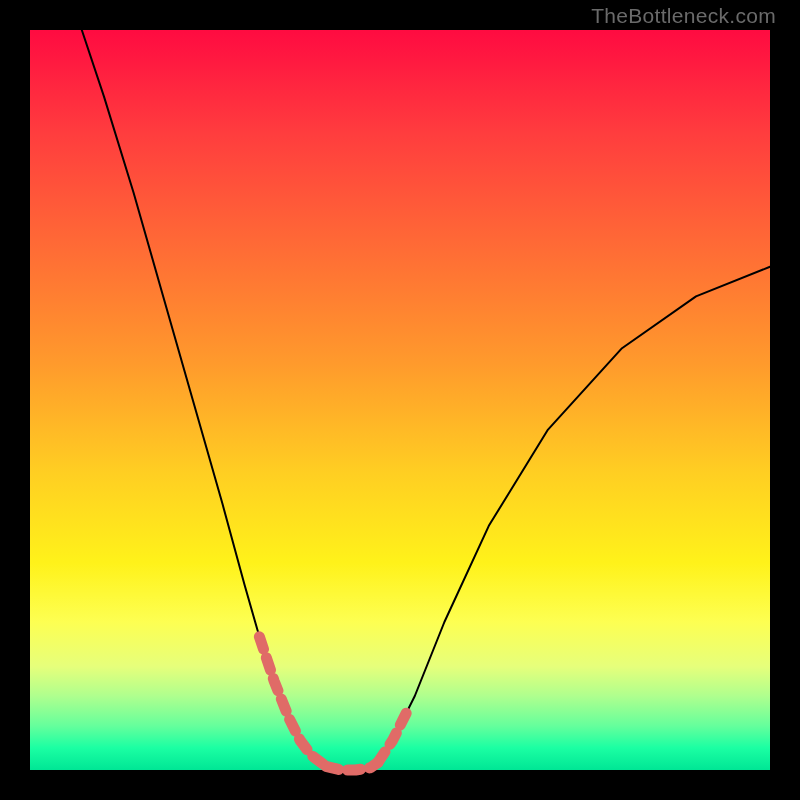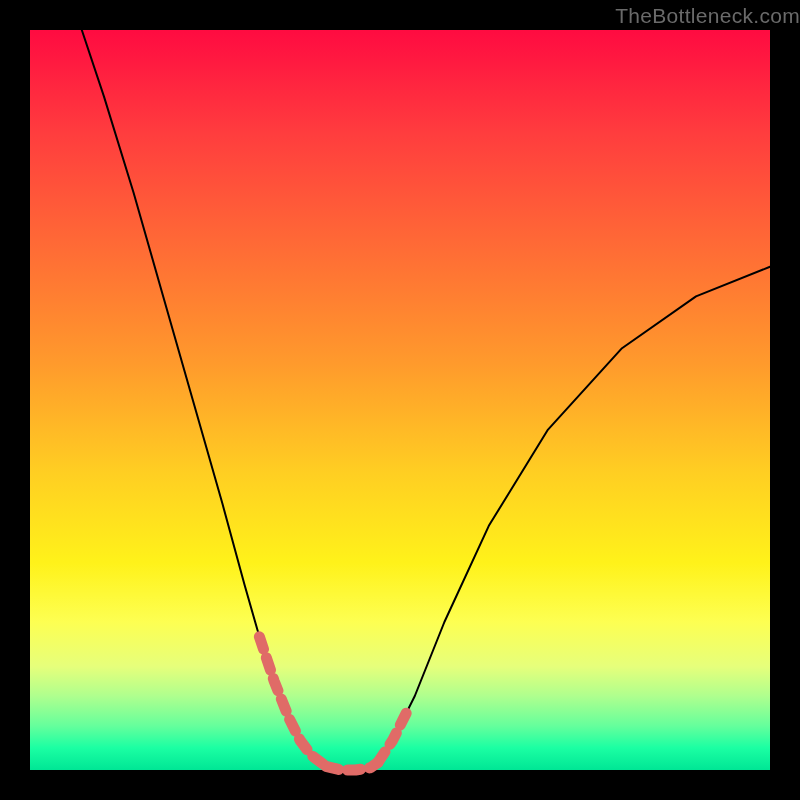--- a/index.html
+++ b/index.html
@@ -13,21 +13,21 @@
   }
   .stage {
     position: relative;
     width: 800px;
     height: 800px;
     background: #000;
   }
   .watermark {
     position: absolute;
     top: 4px;
-    right: 0;
+    right: 24px;
     color: #6a6a6a;
     font-size: 21px;
     font-weight: 400;
     letter-spacing: 0.3px;
     z-index: 10;
     user-select: none;
     margin-left: 10px;
   }
   .plot {
     position: absolute;

